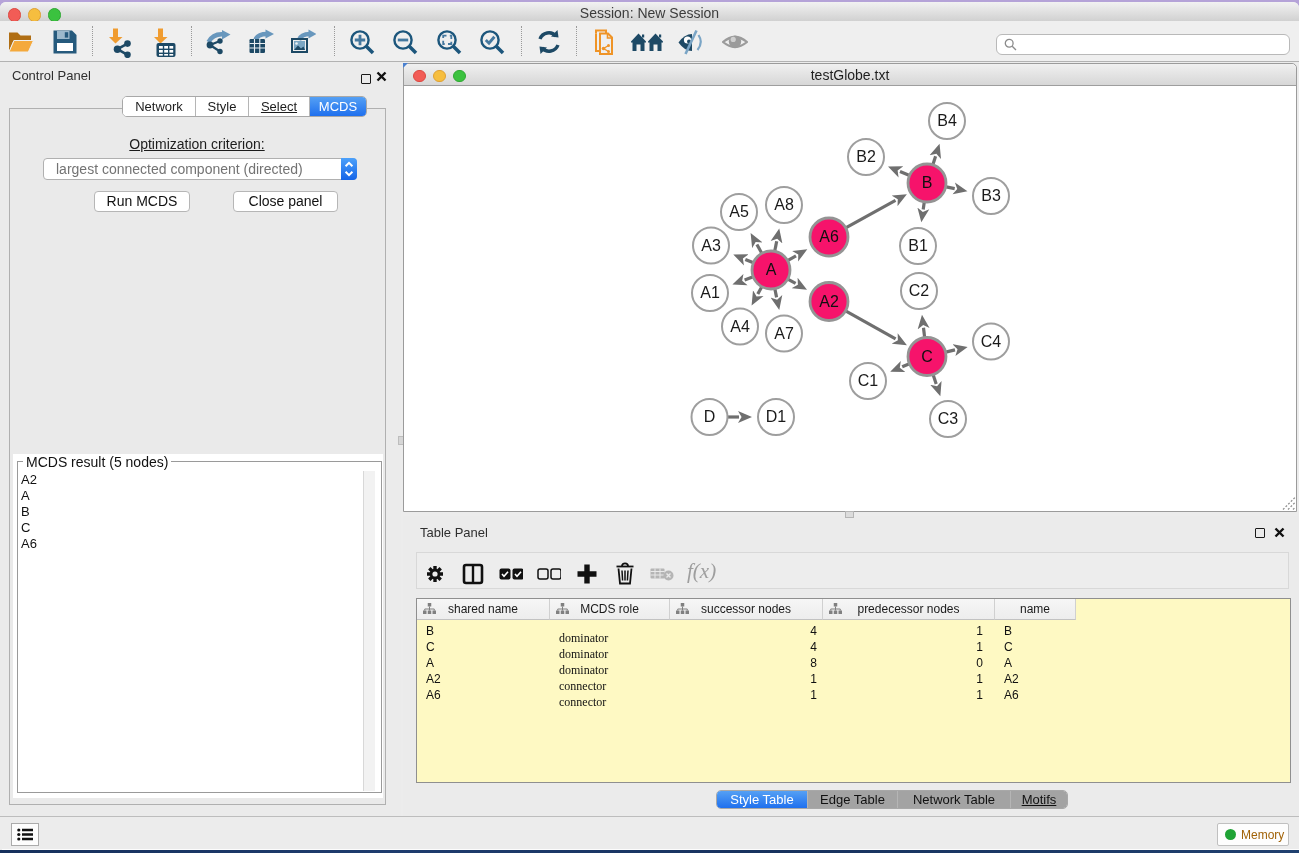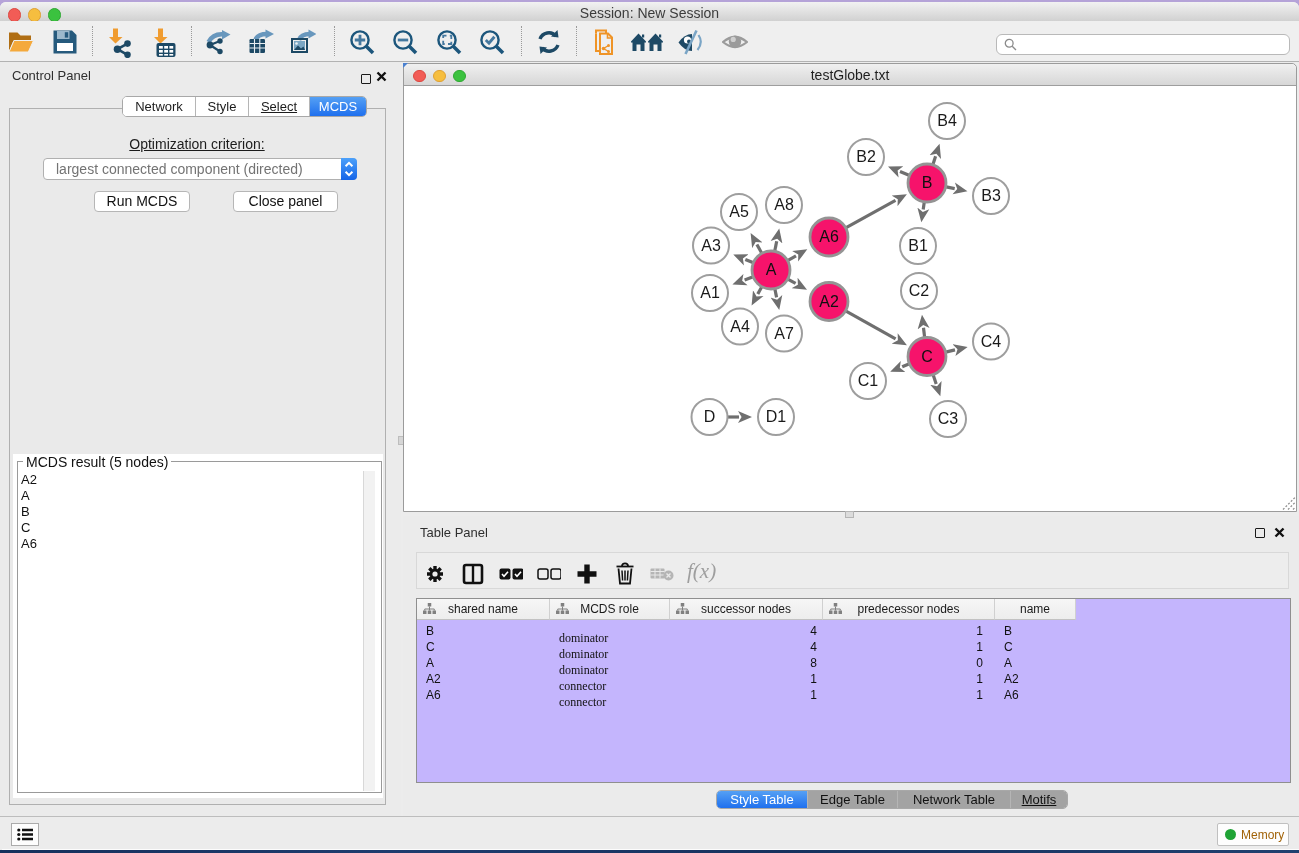--- a/index.html
+++ b/index.html
@@ -24,21 +24,21 @@
 #rundd{position:absolute;left:43px;top:97px;width:312px;height:20px;background:#fff;border:1px solid #b0b0b0;border-radius:4px;font-size:14px;color:#737373;}
 .btn{position:absolute;height:19px;background:#fff;border:1px solid #b6b6b6;border-radius:4px;font-size:14px;color:#111;text-align:center;}
 
 #netwin{position:absolute;left:403px;top:63px;width:894px;height:449px;background:#fff;border:1px solid #9b9b9b;box-sizing:border-box;border-radius:5px 5px 0 0;}
 #nettitle{position:absolute;left:0;top:0;width:100%;height:22px;background:linear-gradient(#f0f0f0,#d7d7d7);border-bottom:1px solid #9e9e9e;box-sizing:border-box;border-radius:5px 5px 0 0;}
 #netcanvas{position:absolute;left:0;top:22px;width:892px;height:424px;background:#fff;}
 
 #tpanel{position:absolute;left:403px;top:516px;width:896px;height:300px;background:#ebebeb;}
 #tptitle{position:absolute;left:17px;top:9px;font-size:13px;color:#2f2f2f;}
 #ttool{position:absolute;left:0px;top:41px;width:896px;height:32px;}
-#ttable{position:absolute;left:13px;top:82px;width:873px;height:183px;background:#c4b5fd;border:1px solid #8f8f8f;}
+#ttable{position:absolute;left:13px;top:82px;width:873px;height:183px;background:#fef9c3;border:1px solid #8f8f8f;}
 .thead{position:absolute;top:0;height:21px;background:linear-gradient(#f6f6f6,#ededed);border-right:1px solid #d0d0d0;border-bottom:1px solid #c2c2c2;box-sizing:border-box;font-size:12px;color:#1a1a1a;text-align:center;line-height:21px;}
 .trow{position:absolute;font-size:12px;color:#111;line-height:16px;}
 .hico{position:absolute;left:6px;top:4px;}
 .btab{font-size:13px;color:#111;text-align:center;line-height:17px;height:17px;border-right:1px solid #b5b5b5;background:#a3a3a3;}
 #statusbar{position:absolute;left:0;top:816px;width:1299px;height:34px;background:#ececec;border-top:1px solid #bdbdbd;}
 #botband{position:absolute;left:0;top:850px;width:1299px;height:3px;background:linear-gradient(90deg,#16305c,#1e3c6e 30%,#17325e 60%,#20406f);}
 </style>
 </head>
 <body>
 <div id="app"></div>

